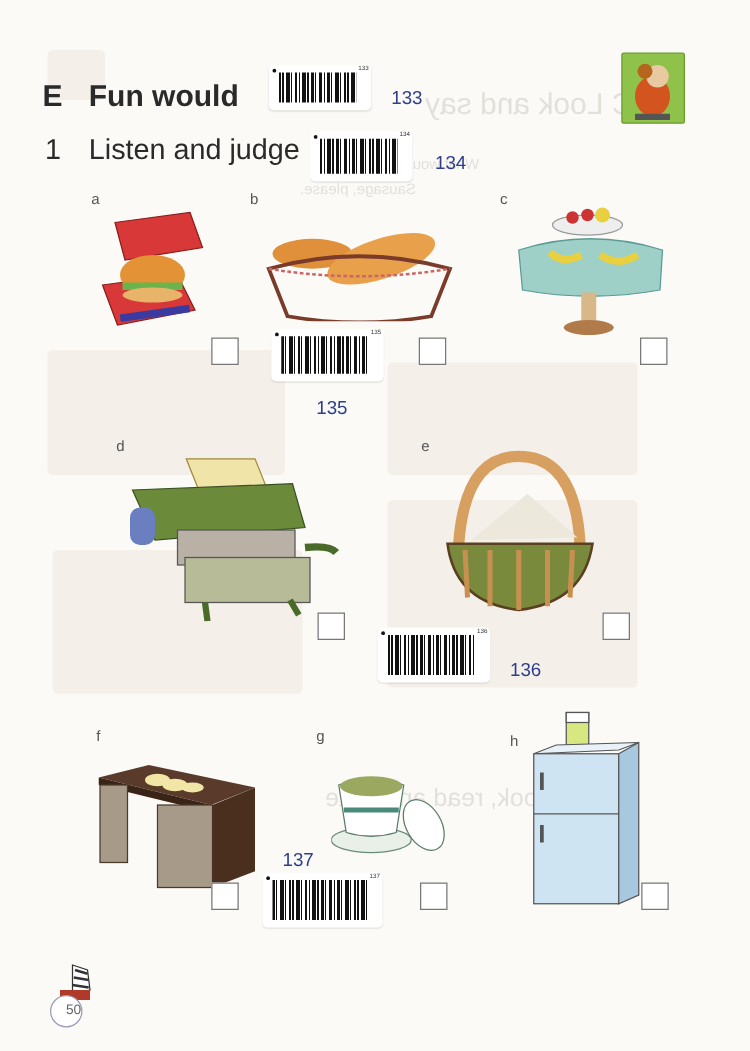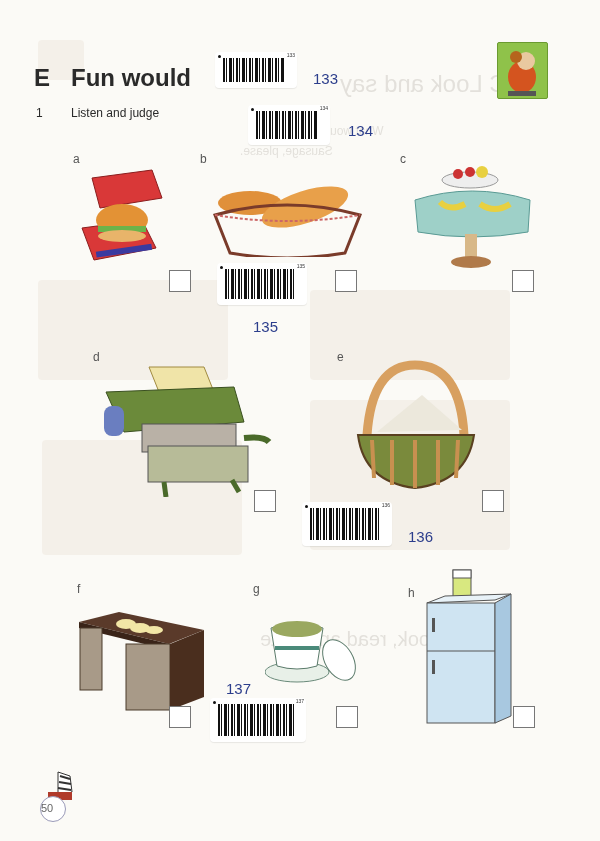--- a/index.html
+++ b/index.html
@@ -8,36 +8,36 @@
       background: #fbfaf6;
       font-family: "Liberation Sans", sans-serif;
       position: relative;
       color: #222;
     }
     .bleed { position: absolute; color: #d9d6d0; font-family: "Liberation Sans", sans-serif; transform: scaleX(-1); white-space: nowrap; opacity: .7; }
     .ghost-pic { position: absolute; background: #f2ede6; border-radius: 4px; opacity: .8; }
 
     .section-title { position: absolute; left: 34px; top: 64px; font-weight: bold; font-size: 24px; color: #2a2a2a; }
     .section-title .letter { display: inline-block; width: 37px; }
-    .subtitle { position: absolute; left: 36px; top: 106px; font-size: 12px; color: #2a2a2a; }
+    .subtitle { position: absolute; left: 36px; top: 106px; font-size: 23px; color: #2a2a2a; }
     .subtitle .num { display: inline-block; width: 35px; }
 
     .barcode { position: absolute; background: #fff; border-radius: 4px; box-shadow: 0 1px 1px rgba(0,0,0,.08); }
     .barcode .bars { position: absolute; left: 8px; right: 12px; top: 6px; bottom: 6px;
       background: repeating-linear-gradient(90deg,#111 0 2px,#fff 2px 3px,#111 3px 4px,#fff 4px 6px,#111 6px 9px,#fff 9px 10px,#111 10px 11px,#fff 11px 13px); }
     .barcode .dot { position: absolute; left: 3px; top: 3px; width: 3px; height: 3px; background:#111; border-radius:50%; }
     .barcode .tiny { position: absolute; right: 2px; top: 0; font-size: 5px; color:#333; }
     .track { position: absolute; color: #2c3e8c; font-size: 15px; }
 
     .item-label { position: absolute; font-size: 12px; color: #555; }
     .checkbox { position: absolute; width: 22px; height: 22px; border: 1.5px solid #777; background: #fff; cursor: pointer; }
     .pic { position: absolute; }
 
     .mascot { position: absolute; border-radius: 2px; }
-    .page-num { position: absolute; left: 40px; top: 796px; width: 26px; height: 26px; border-radius: 50%; background: #fff; border: 1.5px solid #9a9ab8; font-size: 11px; text-align: left; line-height: 23px; color: #666; }
+    .page-num { position: absolute; left: 40px; top: 796px; width: 26px; height: 26px; border-radius: 50%; background: #fff; border: 1.5px solid #9a9ab8; font-size: 11px; text-align: right; line-height: 23px; color: #666; }
   </style>
 </head>
 <body>
 
 <div class="ghost-pic" style="left:38px;top:40px;width:46px;height:40px;"></div>
 <div class="ghost-pic" style="left:38px;top:280px;width:190px;height:100px;"></div>
 <div class="ghost-pic" style="left:310px;top:290px;width:200px;height:90px;"></div>
 <div class="ghost-pic" style="left:42px;top:440px;width:200px;height:115px;"></div>
 <div class="ghost-pic" style="left:310px;top:400px;width:200px;height:150px;"></div>
 <div class="bleed" style="left:340px;top:70px;font-size:24px;">C Look and say</div>

